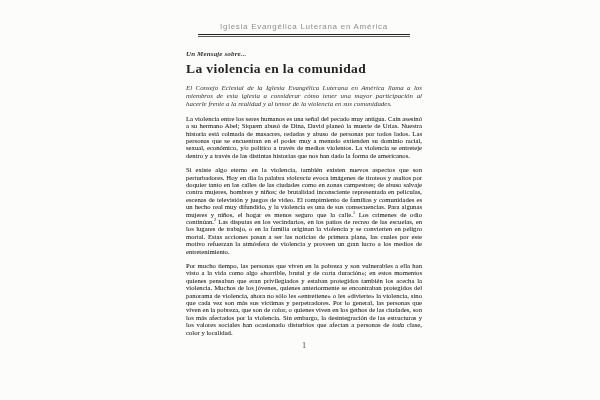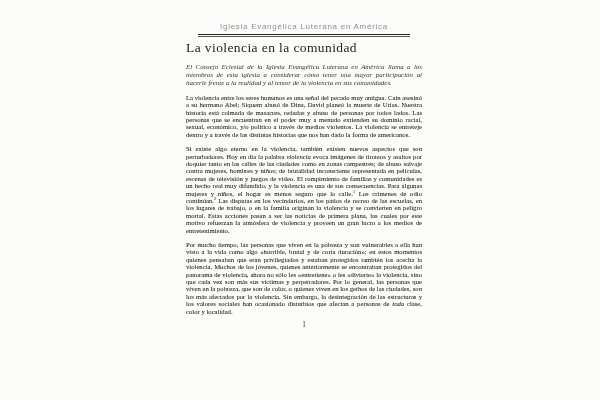--- a/index.html
+++ b/index.html
@@ -56,21 +56,21 @@
     font-size: 7px;
     font-style: italic;
     font-weight: bold;
     letter-spacing: 0.02em;
     color: #35322e;
   }
 
   .title {
     margin-top: 3px;
     font-size: 13.5px;
-    font-weight: normal;
+    font-weight: bold;
     letter-spacing: 0.03em;
     color: #262421;
   }
 
   
   .lede {
     margin-top: 7px;
     font-size: 6.9px;
     line-height: 7.9px;
     font-style: italic;
@@ -118,20 +118,21 @@
 </head>
 <body>
 
 <div class="sheet">
   <div class="doc-column">
 
     <div class="letterhead">Iglesia Evangélica Luterana en América</div>
 
     <div class="letterhead-rule"></div>
 
+    <div class="kicker">Un Mensaje sobre...</div>
 
     <h1 class="title">La violencia en la comunidad</h1>
 
     <p class="lede">El Consejo Eclesial de la Iglesia Evangélica Luterana en América llama a los miembros de esta iglesia a considerar cómo tener una mayor participación al hacerle frente a la realidad y al temor de la violencia en sus comunidades.</p>
 
 
     <p class="body-paragraph"><span>La violencia entre los seres humanos es una señal del pecado muy antigua. Caín asesinó a su hermano Abel; Siquem abusó de Dina, David planeó la muerte de Urías. Nuestra historia está colmada de masacres, redadas y abuso de personas por todos lados. Las personas que se encuentran en el poder muy a menudo extienden su dominio racial, sexual, económico, y/o político a través de medios violentos. La violencia se entreteje dentro y a través de las distintas historias que nos han dado la forma de americanos.</span></p>
 
     <p class="body-paragraph"><span>Si existe algo eterno en la violencia, también existen nuevos aspectos que son perturbadores. Hoy en día la palabra </span><i>violencia</i><span> evoca imágenes de tiroteos y asaltos por doquier tanto en las calles de las ciudades como en zonas campestres; de abuso salvaje contra mujeres, hombres y niños; de brutalidad inconsciente representada en películas, escenas de televisión y juegos de video. El rompimiento de familias y comunidades es un hecho real muy difundido, y la violencia es una de sus consecuencias. Para algunas mujeres y niños, el hogar es menos seguro que la calle.</span><sup>1</sup><span> Los crímenes de odio continúan.</span><sup>2</sup><span> Las disputas en los vecindarios, en los patios de recreo de las escuelas, en los lugares de trabajo, o en la familia originan la violencia y se convierten en peligro mortal. Estas acciones pasan a ser las noticias de primera plana, las cuales por este motivo refuerzan la atmósfera de violencia y proveen un gran lucro a los medios de entretenimiento.</span></p>
 

